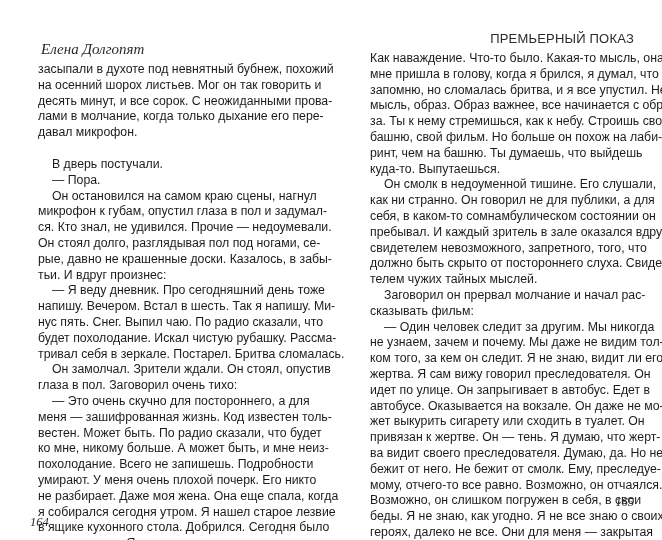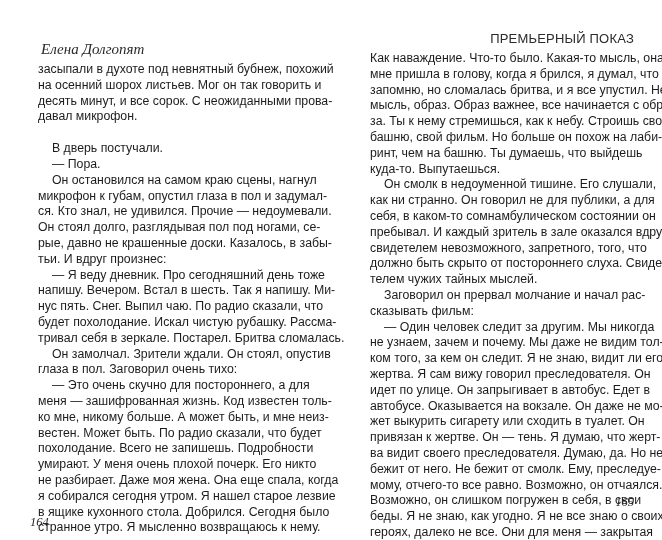--- a/index.html
+++ b/index.html
@@ -101,20 +101,21 @@
 
 <div class="spread">
 
   <div class="page left">
     <div class="running-head">Елена Долгопят</div>
     <div class="text-block" id="left-text">
         <div>
           <span class="line">засыпали в духоте под невнятный бубнеж, похожий</span>
           <span class="line">на осенний шорох листьев. Мог он так говорить и</span>
           <span class="line">десять минут, и все сорок. С неожиданными прова-</span>
+          <span class="line">лами в молчание, когда только дыхание его пере-</span>
           <span class="line last">давал микрофон.</span>
         </div>
         <span class="gap"></span>
         <div>
           <span class="line indent last">В дверь постучали.</span>
         </div>
         <div>
           <span class="line indent last">— Пора.</span>
         </div>
         <div>
@@ -132,22 +133,22 @@
           <span class="line">будет похолодание. Искал чистую рубашку. Рассма-</span>
           <span class="line last">тривал себя в зеркале. Постарел. Бритва сломалась.</span>
         </div>
         <div>
           <span class="line indent">Он замолчал. Зрители ждали. Он стоял, опустив</span>
           <span class="line last">глаза в пол. Заговорил очень тихо:</span>
         </div>
         <div>
           <span class="line indent">— Это очень скучно для постороннего, а для</span>
           <span class="line">меня — зашифрованная жизнь. Код известен толь-</span>
+          <span class="line">вестен. Может быть. По радио сказали, что будет</span>
           <span class="line">ко мне, никому больше. А может быть, и мне неиз-</span>
-          <span class="line">вестен. Может быть. По радио сказали, что будет</span>
           <span class="line">похолодание. Всего не запишешь. Подробности</span>
           <span class="line">умирают. У меня очень плохой почерк. Его никто</span>
           <span class="line">не разбирает. Даже моя жена. Она еще спала, когда</span>
           <span class="line">я собирался сегодня утром. Я нашел старое лезвие</span>
           <span class="line">в ящике кухонного стола. Добрился. Сегодня было</span>
           <span class="line last">странное утро. Я мысленно возвращаюсь к нему.</span>
         </div>
       </div>
     <div class="folio">164</div>
   </div>

